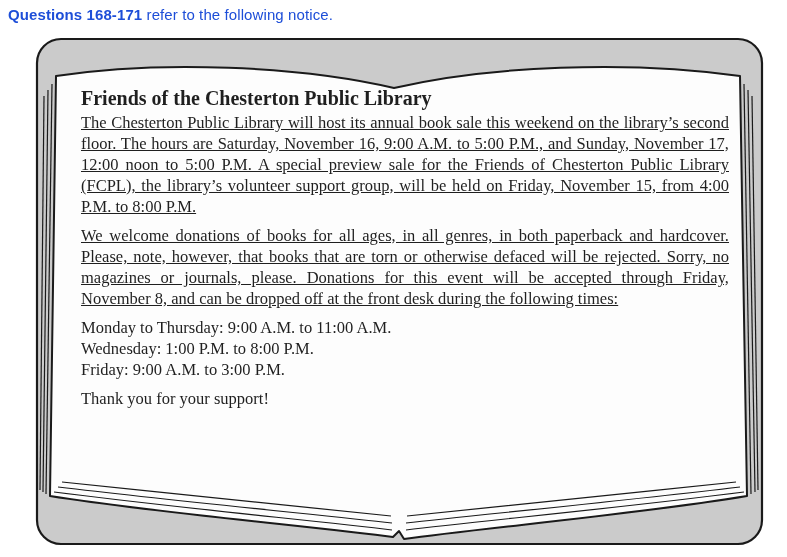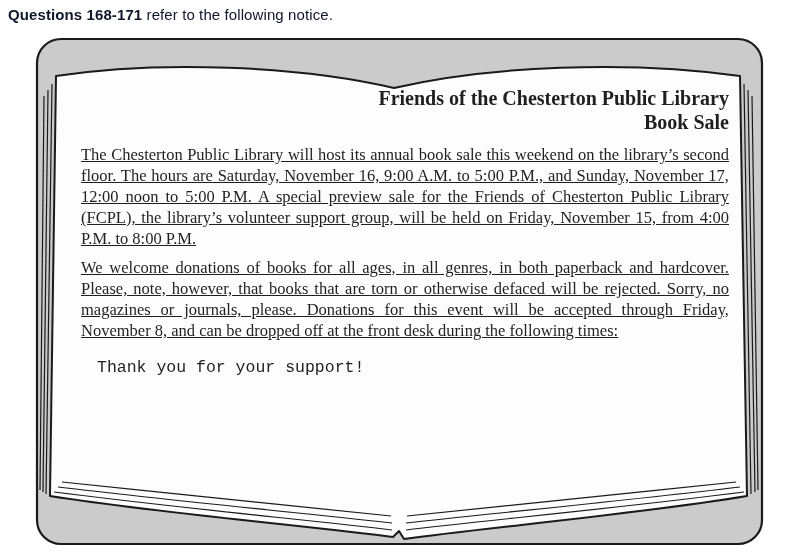--- a/index.html
+++ b/index.html
@@ -4,38 +4,38 @@
 <style>
   html, body { margin: 0; padding: 0; }
   body {
     width: 787px; height: 557px;
     background: var(--background, #ffffff);
     position: relative; overflow: hidden;
     font-family: "Liberation Sans", sans-serif;
   }
   .header {
     position: absolute; top: 6px; left: 8px;
-    font-size: 15px; color: #0f172a; letter-spacing: 0.1px;
+    font-size: 15px; color: #1d4ed8; letter-spacing: 0.1px;
   }
   .header .bold { font-weight: bold; }
   svg.book { position: absolute; top: 0; left: 0; display: block; }
   .cover { fill: var(--cover-gray, #cccccc); stroke: var(--outline, #1a1a1a); stroke-width: 2.2; }
   .page  { fill: var(--page-white, #fdfdfd); stroke: var(--outline, #1a1a1a); stroke-width: 2; stroke-linejoin: round; }
   .pline { fill: none; stroke: var(--outline, #1a1a1a); stroke-width: 1.2; }
   .content {
     position: absolute; left: 81px; top: 86px; width: 648px;
     font-family: "Liberation Serif", serif;
     color: var(--text, #1f1f1f);
     font-size: 16.5px; line-height: 21px;
   }
-  .title { text-align: right; font-weight: bold; font-size: 20px; line-height: 24px; margin: 0 0 10px 0; }
+  .title { text-align: left; font-weight: bold; font-size: 20px; line-height: 24px; margin: 0 0 2px 0; }
   .para  { text-align: justify; margin: 0 0 8px 0; text-decoration: underline; }
   .times { margin: 0 0 8px 0; }
   .times div { line-height: 21px; }
-  .closing { margin: 16px; font-family: Liberation Mono, monospace; }
+  .closing { margin: 0; }
 </style>
 </head>
 <body>
 
 <div class="header">
   <span class="bold">Questions 168-171</span><span> refer to the following notice.</span>
 </div>
 
 <svg class="book" width="787" height="557" viewBox="0 0 787 557" aria-hidden="true">
 
@@ -65,18 +65,22 @@
   <path class="pline" d="M 62,482 C 182,495 322,508 391,516"></path>
 
   <path class="pline" d="M 744,492 C 628,507 480,521 406,530"></path>
   <path class="pline" d="M 740,487 C 622,501 478,515 406,523"></path>
   <path class="pline" d="M 736,482 C 616,495 476,508 407,516"></path>
 </svg>
 
 <div class="content">
   <div class="title">
     <div>Friends of the Chesterton Public Library</div>
-    <div>Book Sale</div>
   </div>
   <p class="para">The Chesterton Public Library will host its annual book sale this weekend on the library’s second floor. The hours are Saturday, November 16, 9:00 A.M. to 5:00 P.M., and Sunday, November 17, 12:00 noon to 5:00 P.M. A special preview sale for the Friends of Chesterton Public Library (FCPL), the library’s volunteer support group, will be held on Friday, November 15, from 4:00 P.M. to 8:00 P.M.</p>
   <p class="para">We welcome donations of books for all ages, in all genres, in both paperback and hardcover. Please, note, however, that books that are torn or otherwise defaced will be rejected. Sorry, no magazines or journals, please. Donations for this event will be accepted through Friday, November 8, and can be dropped off at the front desk during the following times:</p>
+  <div class="times">
+    <div>Monday to Thursday: 9:00 A.M. to 11:00 A.M.</div>
+    <div>Wednesday: 1:00 P.M. to 8:00 P.M.</div>
+    <div>Friday: 9:00 A.M. to 3:00 P.M.</div>
+  </div>
   <p class="closing">Thank you for your support!</p>
 </div>
 
 </body></html>

